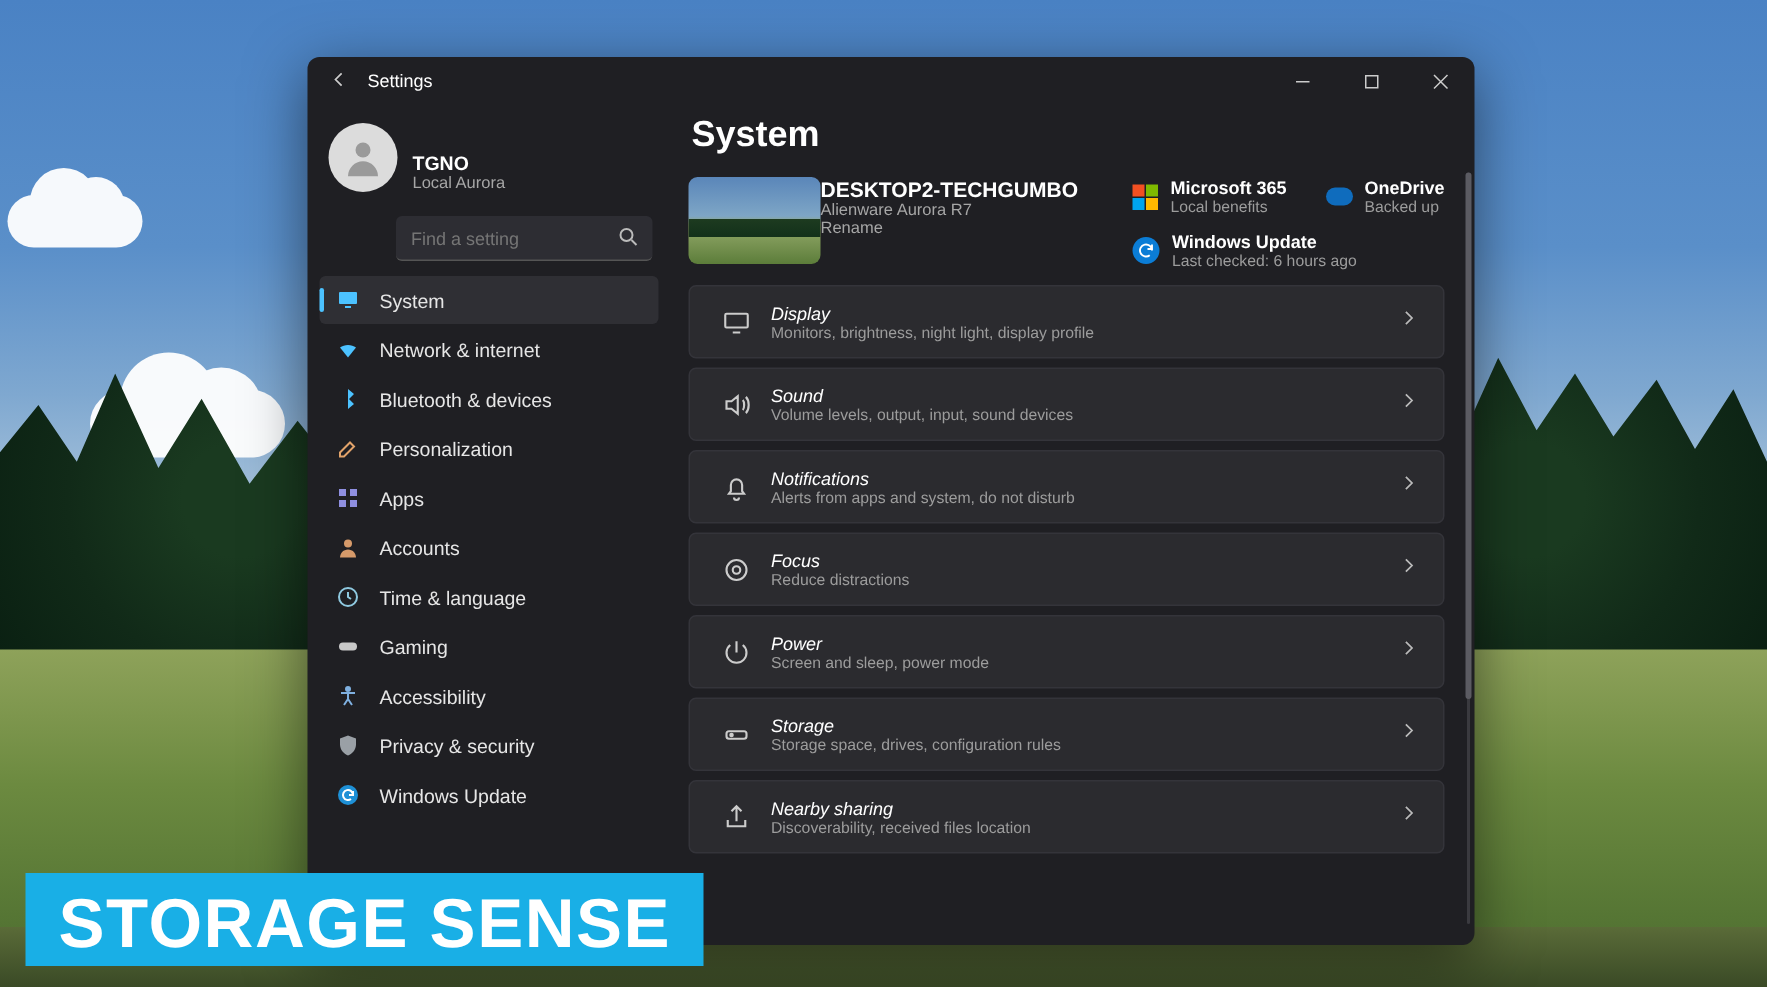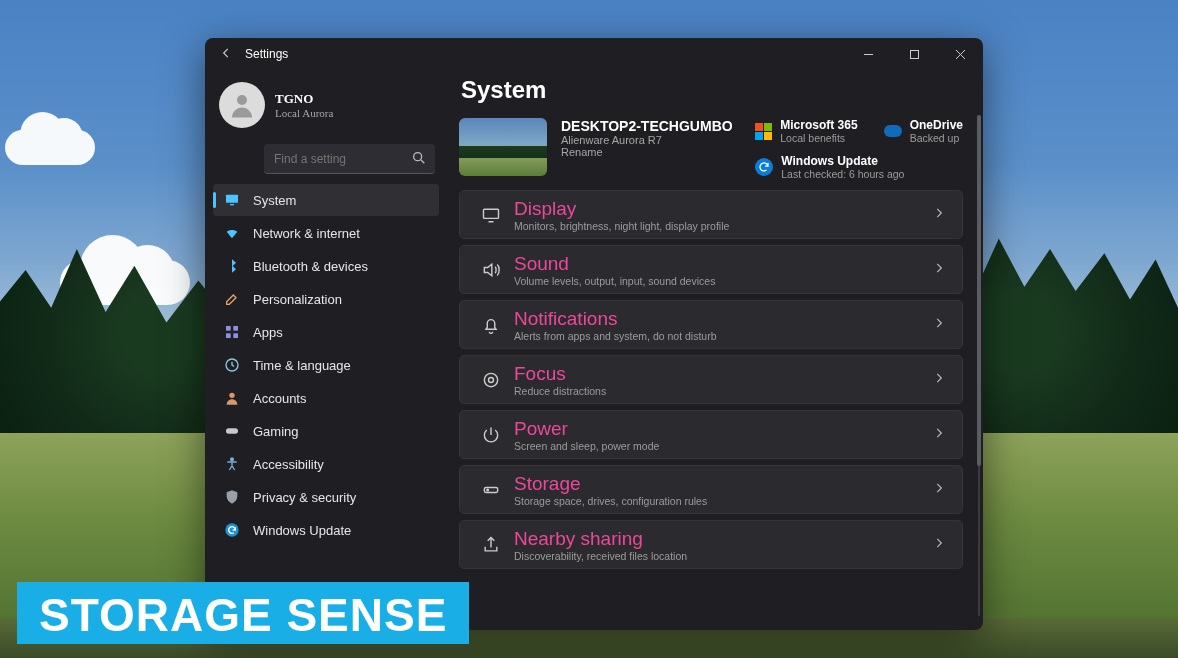--- a/index.html
+++ b/index.html
@@ -38,21 +38,21 @@
   .titlebar { height: 32px; display:flex; align-items:center; padding-left:10px; color:#fff; font-size:12px;}
   .titlebar .back { width:22px; text-align:center; cursor:pointer; }
   .titlebar .appname { margin-left:8px; }
   .titlebar .spacer { flex:1; }
   .winbtn { width:46px; height:32px; display:flex; align-items:center; justify-content:center; cursor:pointer; }
   .winbtn svg { stroke:#ccc; fill:none; }
 
   .body { flex:1; display:flex; min-height:0; }
   
   .sidebar { width:242px; padding:6px 8px 10px 8px; display:flex; flex-direction:column; }
-  .account { display:flex; align-items:center; gap:10px; padding:6px 6px 10px 6px;font-family:Liberation Serif, serif;}
+  .account { display:flex; align-items:flex-end; gap:10px; padding:6px 6px 10px 6px;}
   .avatar { width:46px; height:46px; border-radius:50%; background:#dcdcdc; display:flex; align-items:center; justify-content:center;}
   .avatar svg { fill:#9a9a9a; }
   .acct-name { font-size:13px; color:#fff; font-weight:600;}
   .acct-sub  { font-size:11px; color:#a6a6a6; }
   .search { position:relative; margin:6px 4px 10px 4px;padding-left:47px; }
   .search input {
     width:100%; height:30px; border:none; outline:none; border-radius:4px;
     background:#2d2d33; color:#ddd; padding:0 30px 0 10px; font-size:12px;
     border-bottom:1px solid #555;
   }
@@ -60,21 +60,21 @@
   .nav { display:flex; flex-direction:column; gap:1px; }
   .nav-item { display:flex; align-items:center; gap:12px; height:32px; padding:0 10px;
     border-radius:4px; font-size:13px; color:#e6e6e6; cursor:pointer; position:relative;}
   .nav-item.active { background:#2f2f34; }
   .nav-item.active::before{content:"";position:absolute;left:0;top:8px;bottom:8px;width:3px;background:#4cc2ff;border-radius:2px;}
   .nav-item .ic { width:18px; display:flex; justify-content:center; }
 
   
   .content { flex:1; padding:2px 20px 14px 12px; overflow:hidden; }
   .page-title { font-size:24px; font-weight:600; color:#fff; margin:4px 0 14px 2px; }
-  .hero { display:flex; align-items:flex-start; gap:14px; margin-bottom:8px;}
+  .hero { display:flex; align-items:flex-start; margin-bottom:8px;}
   .thumb { width:88px; height:58px; border-radius:6px; overflow:hidden; position:relative;
     background:linear-gradient(to bottom,#5a86b9 0%,#7ea6c6 45%,#94a96a 55%,#5c7d3a 100%); }
   .thumb::after{content:"";position:absolute;left:0;right:0;top:28px;height:12px;
     background:linear-gradient(to bottom,#1d3b20,#13301a);}
   .dev-name{font-size:14px;font-weight:600;color:#fff;}
   .dev-sub,.dev-rename{font-size:11px;color:#a6a6a6;}
   .dev-rename{cursor:pointer;}
   .tiles { margin-left:auto; display:grid; grid-template-columns:auto auto; column-gap:26px; row-gap:10px;}
   .tile { display:flex; align-items:center; gap:8px; cursor:pointer;}
   .tile .t-txt .h{font-size:12px;color:#fff;font-weight:600;}
@@ -84,21 +84,21 @@
   .ms-logo span:nth-child(1){background:#f25022;} .ms-logo span:nth-child(2){background:#7fba00;}
   .ms-logo span:nth-child(3){background:#00a4ef;} .ms-logo span:nth-child(4){background:#ffb900;}
   .od-ico{width:18px;height:12px;border-radius:8px;background:#0f6cbd;}
   .wu-ico{width:18px;height:18px;border-radius:50%;background:#0b7dd6;display:flex;align-items:center;justify-content:center;}
 
   .cards { display:flex; flex-direction:column; gap:6px; margin-top:10px; }
   .card { background:#2b2b2f; border-radius:5px; height:49px; display:flex; align-items:center;
     padding:0 16px; cursor:pointer; border:1px solid #34343a;}
   .card .c-ico{width:30px;display:flex;justify-content:center;color:#ccc;}
   .card .c-txt{margin-left:8px;}
-  .card .c-txt .h{font-size:19px;color:#ec4899;}
+  .card .c-txt .h{font-size:12px;color:#ffffff;font-style:italic;}
   .card .c-txt .s{font-size:10.5px;color:#9c9c9c;}
   .card .chev{margin-left:auto;}
   .scrollhint{position:absolute; right:2px; top:77px; bottom:14px; width:4px;}
   .scrollhint .tr{position:absolute; left:1px; top:0; bottom:0; width:2px; background:#3a3a3f; border-radius:2px;}
   .scrollhint .th{position:absolute; left:0; top:0; width:4px; height:70%; background:#5b5b62; border-radius:3px;}
 
   
   .banner{
     position:absolute; left:17px; bottom:14px; padding:6px 22px 2px 22px;
     background:#19afe6; color:#fff; font-family:"Arial Black","Segoe UI",sans-serif;
@@ -205,35 +205,35 @@
                 <rect x="3" y="3" width="7" height="7"></rect>
                 <rect x="14" y="3" width="7" height="7"></rect>
                 <rect x="3" y="14" width="7" height="7"></rect>
                 <rect x="14" y="14" width="7" height="7"></rect>
               </svg>
             </span>
             <span>Apps</span>
           </div>
           <div class="nav-item">
             <span class="ic">
+              <svg width="16" height="16" viewBox="0 0 24 24" fill="#d69a6a">
+                <circle cx="12" cy="8" r="4"></circle>
+                <path d="M4 22c0-4.4 3.6-8 8-8s8 3.6 8 8z"></path>
+              </svg>
+            </span>
+            <span>Accounts</span>
+          </div>
+          <div class="nav-item">
+            <span class="ic">
               <svg width="16" height="16" viewBox="0 0 24 24" fill="none" stroke="#8fc9e0" stroke-width="2">
                 <circle cx="12" cy="12" r="9"></circle>
                 <path d="M12 7v5l3 2"></path>
               </svg>
             </span>
             <span>Time &amp; language</span>
-          </div>
-          <div class="nav-item">
-            <span class="ic">
-              <svg width="16" height="16" viewBox="0 0 24 24" fill="#d69a6a">
-                <circle cx="12" cy="8" r="4"></circle>
-                <path d="M4 22c0-4.4 3.6-8 8-8s8 3.6 8 8z"></path>
-              </svg>
-            </span>
-            <span>Accounts</span>
           </div>
           <div class="nav-item">
             <span class="ic">
               <svg width="16" height="16" viewBox="0 0 24 24" fill="#c8c8c8">
                 <rect x="3" y="8" width="18" height="8" rx="4"></rect>
               </svg>
             </span>
             <span>Gaming</span>
           </div>
           <div class="nav-item">

